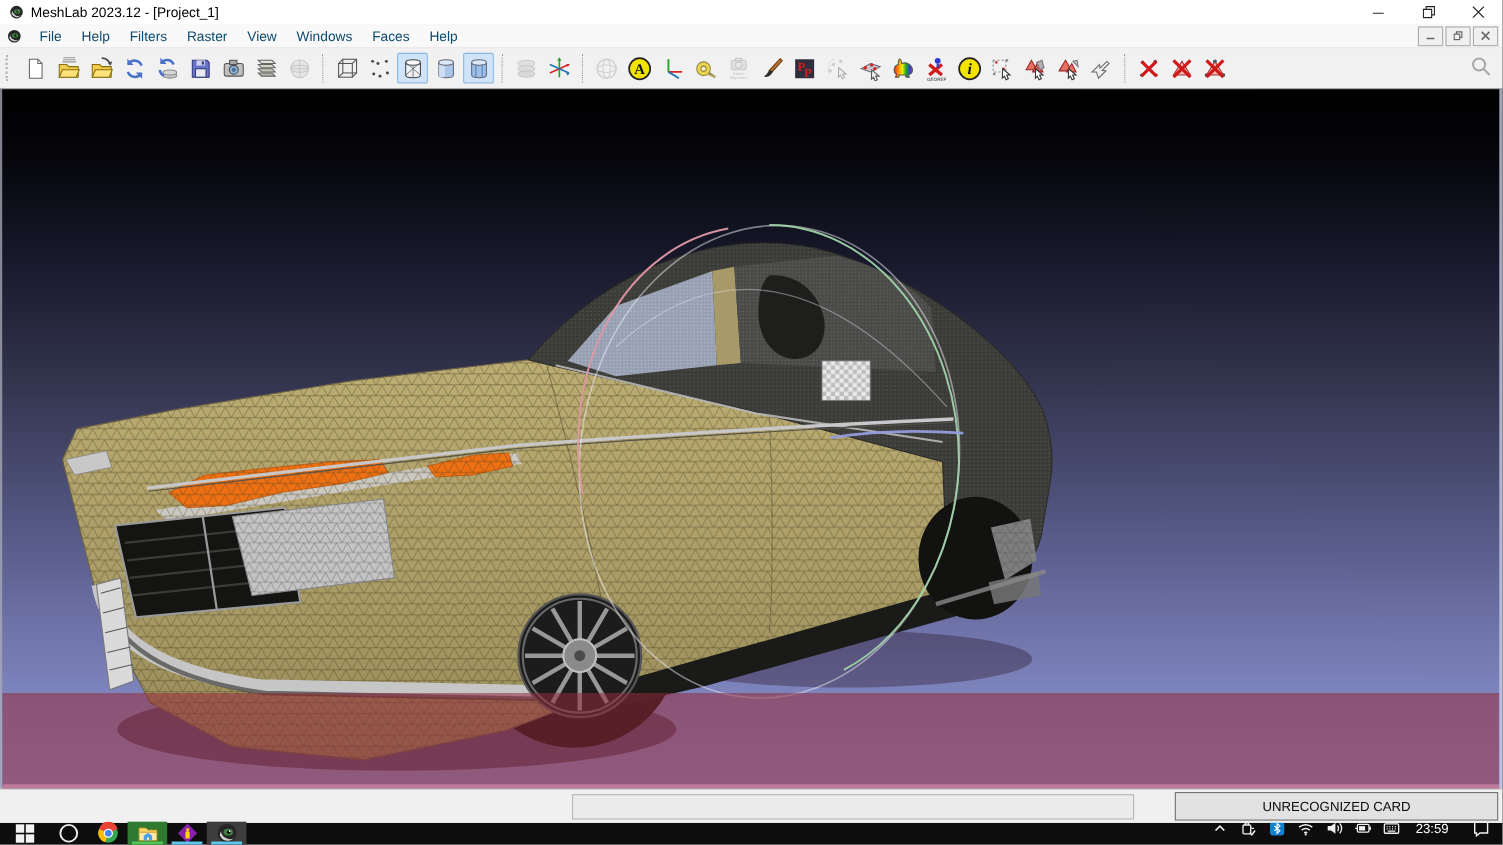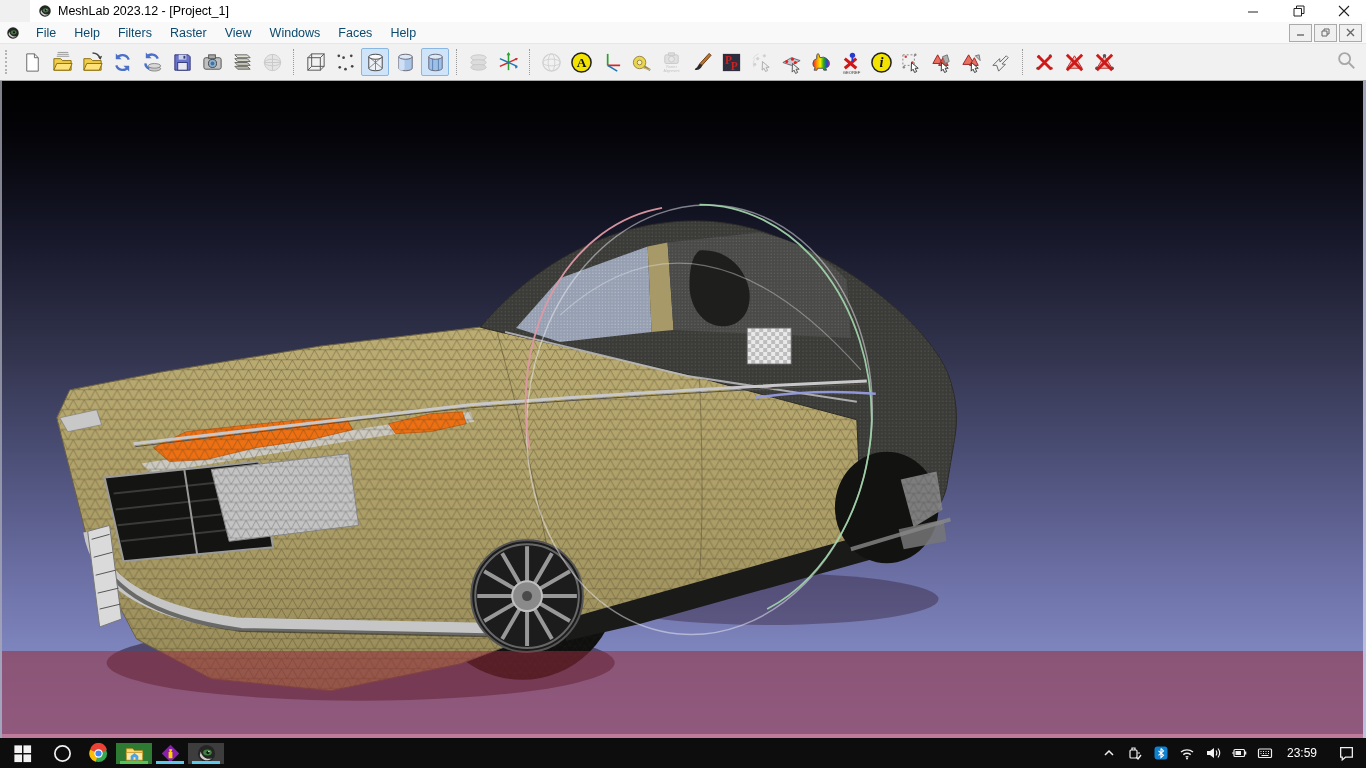--- a/index.html
+++ b/index.html
@@ -1,19 +1,19 @@
 <!DOCTYPE html>
 <html><head>
 <meta charset="utf-8">
 <style>
   html,body{margin:0;padding:0;background:#444;}
   .window{width:1366px;height:768px;overflow:hidden;position:relative;display:flex;flex-direction:column;
           font-family:"Liberation Sans",sans-serif;-webkit-font-smoothing:antialiased;background:#f0f0f0;}
   
-  .titlebar{height:22px;background:#ffffff;display:flex;align-items:center;flex:0 0 auto;margin-left:30px;}
+  .titlebar{height:22px;background:#ffffff;display:flex;align-items:center;flex:0 0 auto;}
   .titlebar .appicon{margin:0 6px 0 8px;}
   .titlebar .title{font-size:12.5px;color:#000;}
   .win-controls{margin-left:auto;display:flex;height:100%;}
   .win-btn{width:45px;height:100%;display:flex;align-items:center;justify-content:center;}
   
   .menubar{height:22px;background:#f9f9f9;display:flex;align-items:center;flex:0 0 auto;border-bottom:1px solid #e6e6e6;box-sizing:border-box;}
   .menubar .appicon{margin:0 7px 0 6px;}
   .menu-item{font-size:12.5px;color:#0c4a6e;padding:2px 9px;cursor:default;}
   .mdi-controls{margin-left:auto;display:flex;align-items:center;padding-right:4px;}
   .mdi-btn{width:21px;height:16px;border:1px solid #aaa;background:#f0f0f0;margin-left:2px;display:flex;align-items:center;justify-content:center;}
@@ -39,21 +39,21 @@
   .hud{position:absolute;z-index:5;color:#e4dce4;font-size:12.5px;line-height:14.5px;white-space:pre;
        text-shadow:1px 1px 0 rgba(70,25,45,.45);}
   .hud-left{left:135px;bottom:41px;}
   .hud-right{left:683px;bottom:12px;}
   
   .statusbar{height:31px;background:#f0f0f0;border-top:1px solid #cfcfcf;position:relative;flex:0 0 auto;box-sizing:border-box;}
   .progress{position:absolute;left:520px;top:4px;width:509px;height:21px;background:#ececec;border:1px solid #b5b5b5;}
   .card{position:absolute;left:1068px;top:2px;width:292px;height:24px;background:#e2e2e2;border:1px solid #747474;
         display:flex;align-items:center;justify-content:center;font-size:12px;color:#0a0a0a;}
   
-  .taskbar{height:30px;background:#0d0d0d;display:flex;align-items:center;flex:0 0 auto;}
+  .taskbar{height:20px;background:#0d0d0d;display:flex;align-items:flex-end;flex:0 0 auto;}
   .tk-app{width:36px;display:flex;align-items:center;justify-content:center;position:relative;flex:0 0 auto;}
   .tk-app.start{width:44px;}
   .tk-app.active-green{background:#2e7a33;}
   .tk-app.focused{background:#3d3d3d;}
   .tk-app.open::after,.tk-app.focused::after{content:"";position:absolute;left:4px;right:4px;bottom:0;height:3px;background:#5ec8ea;}
   .tk-app.active-green::after{content:"";position:absolute;left:4px;right:4px;bottom:0;height:3px;background:#54c454;}
   .tray{margin-left:auto;display:flex;align-items:center;}
   .tray-ico{width:26px;height:30px;display:flex;align-items:center;justify-content:center;}
   .clock{color:#fff;font-size:12px;padding:0 9px;display:flex;align-items:center;}
   .ac{width:40px;height:30px;display:flex;align-items:center;justify-content:center;}
@@ -524,20 +524,26 @@
         <path d="M527 340A173 216 0 0 1 700 124" stroke="rgba(222,152,164,.95)" stroke-width="1.8" transform="rotate(-10 700 340)"></path>
         <path d="M560 235Q700 108 862 290" stroke="rgba(230,230,236,.4)" stroke-width="1.2"></path>
         <path d="M756 318Q815 309 877 314" stroke="rgba(150,156,222,.95)" stroke-width="2.5"></path>
       </g>
     </svg>
 
     <div class="band"></div>
 
   </div>
 
+  <div class="statusbar">
+    <div class="progress"></div>
+    <div class="card">
+      <span>UNRECOGNIZED CARD</span>
+    </div>
+  </div>
 
   <div class="taskbar">
     <div id="tk-apps" style="display:flex;align-items:stretch;">
         <div class="tk-app start">
           <svg width="21" height="21" viewBox="0 0 22 22">
             <g fill="#f2f2f2">
               <rect x="2.5" y="2.5" width="8" height="8"></rect>
               <rect x="12" y="2.5" width="8" height="8"></rect>
               <rect x="2.5" y="12" width="8" height="8"></rect>
               <rect x="12" y="12" width="8" height="8"></rect>

